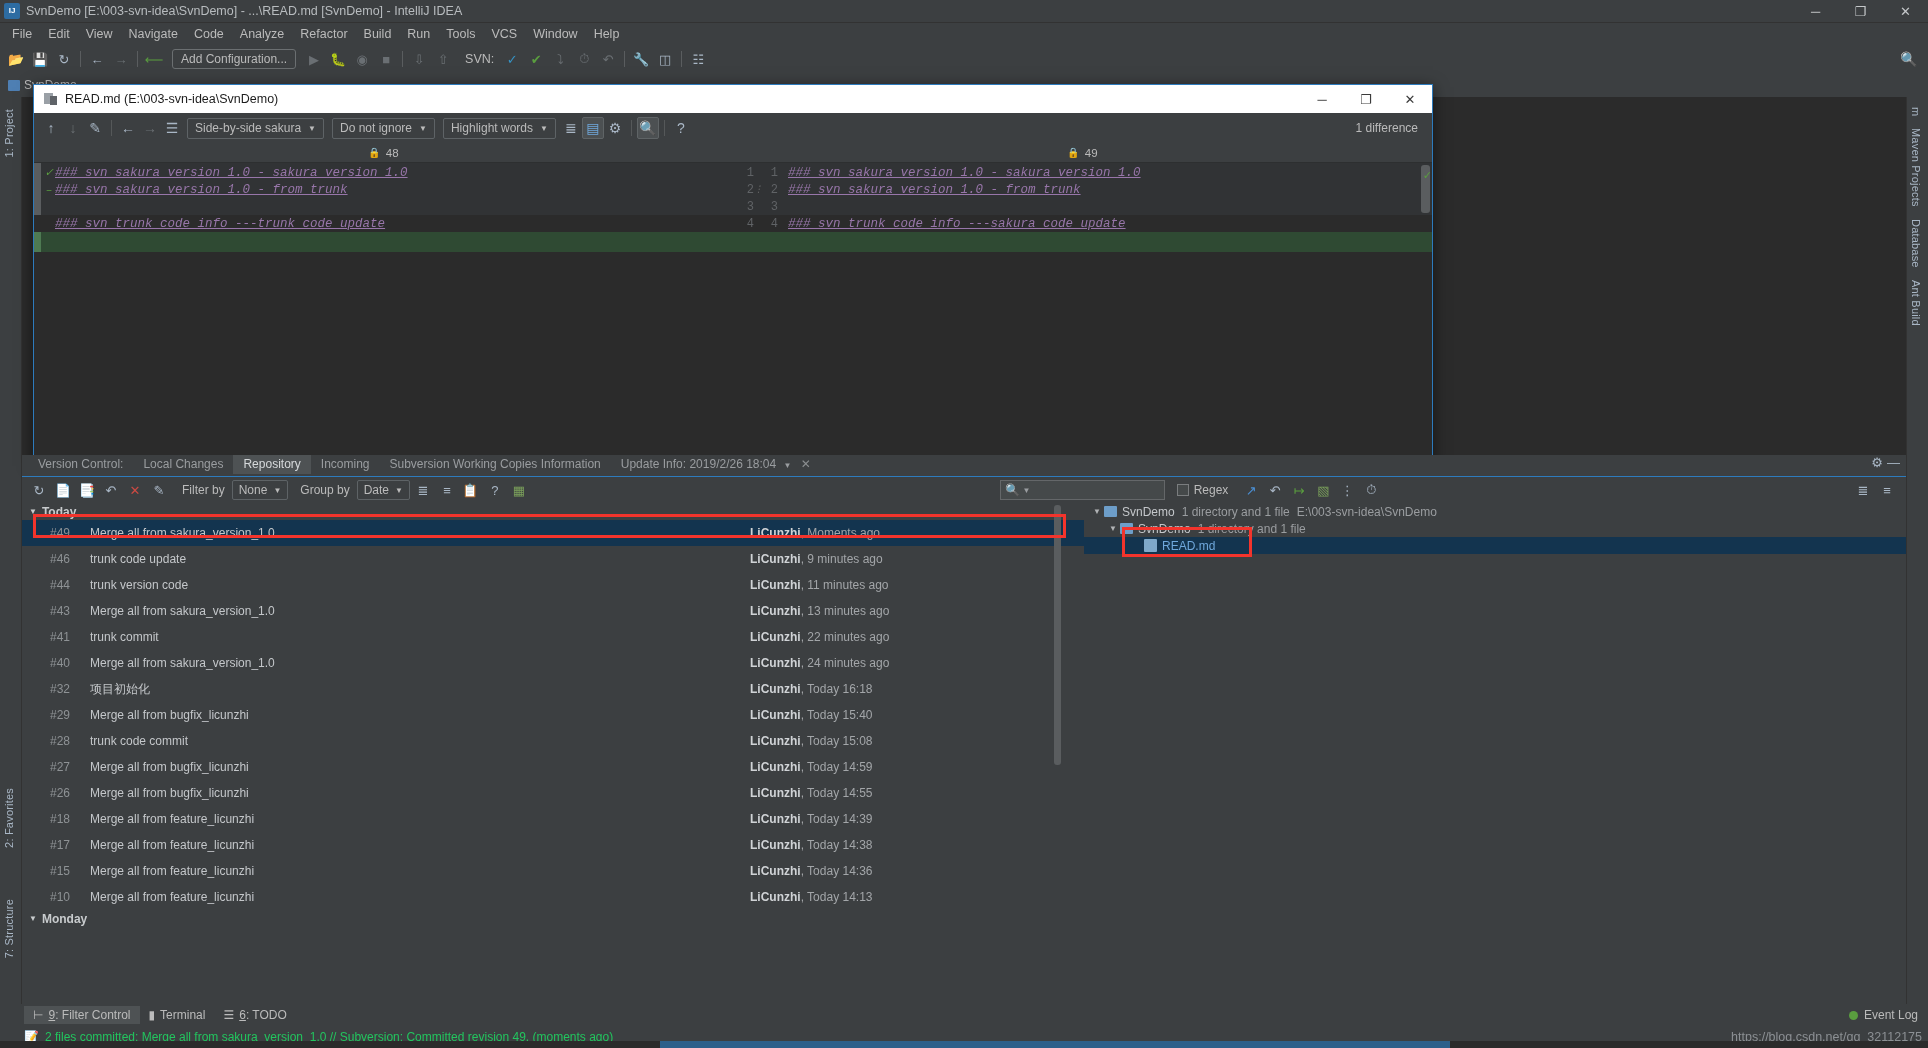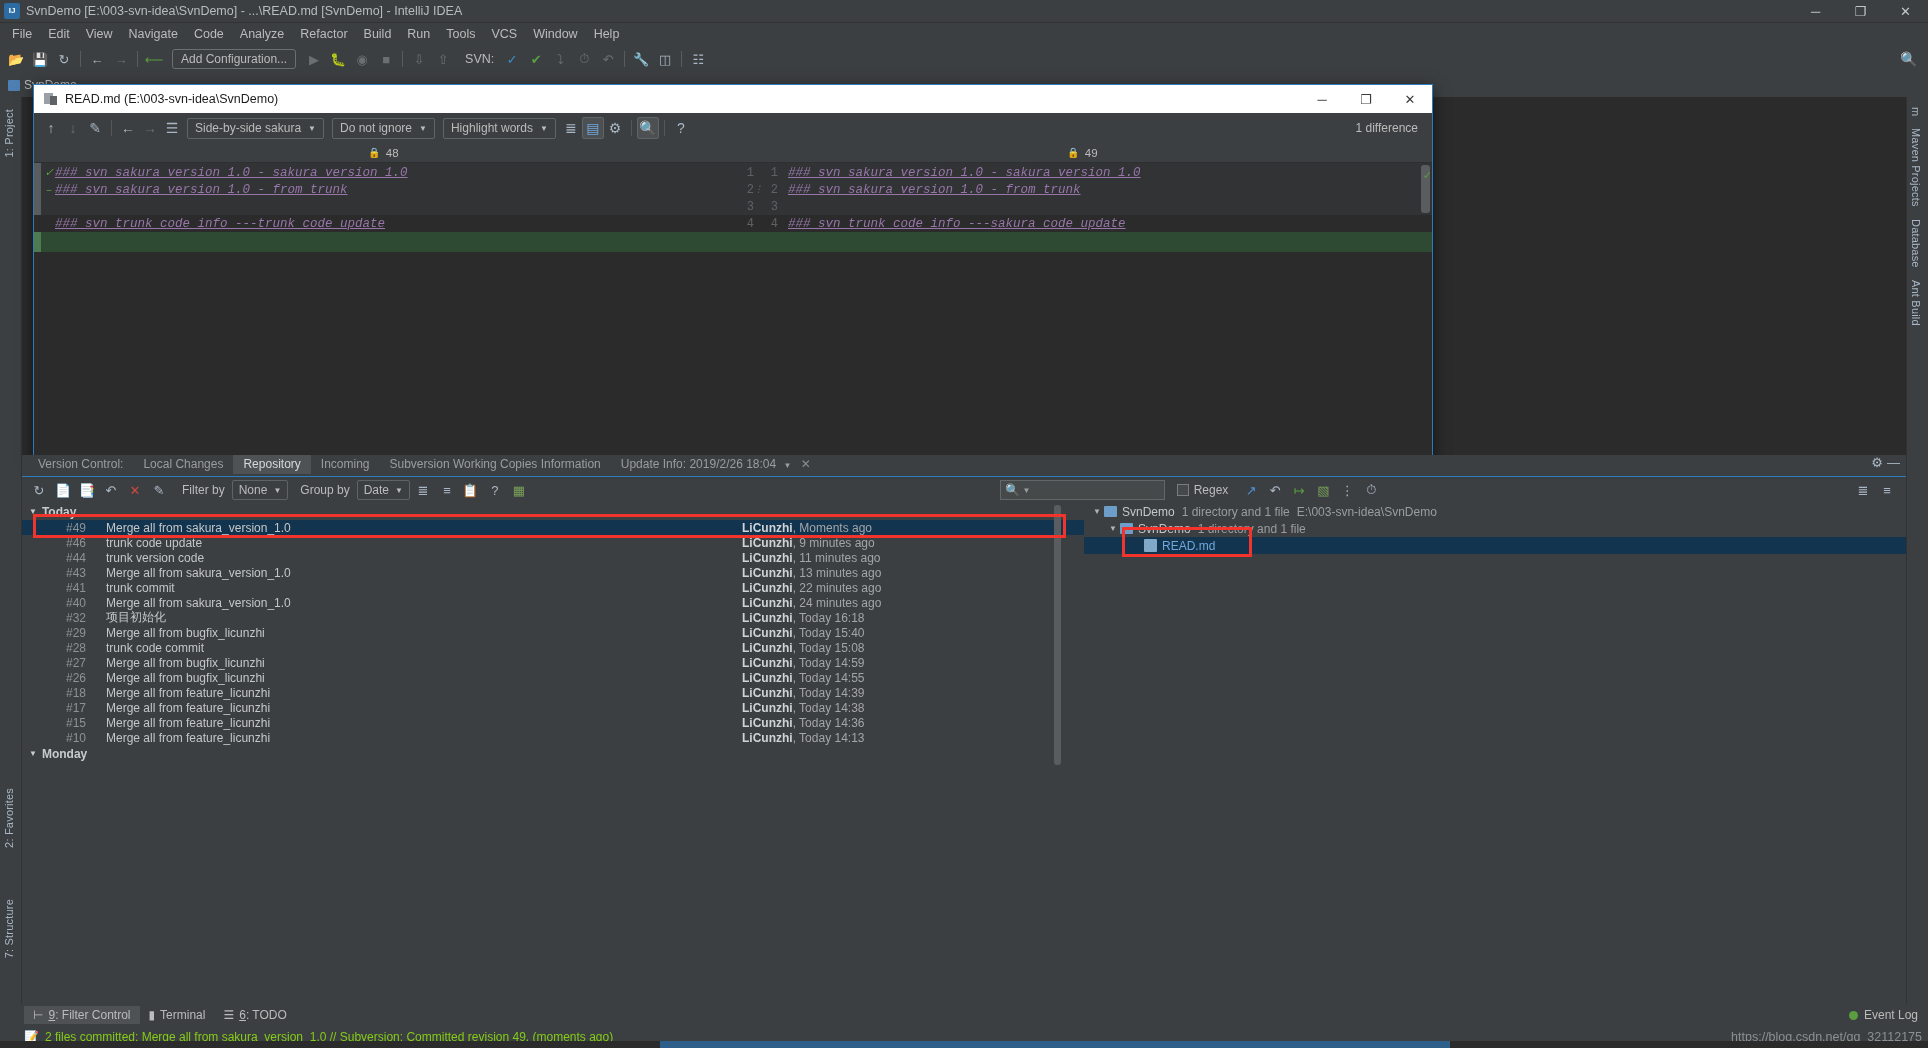--- a/index.html
+++ b/index.html
@@ -140,25 +140,25 @@
   #vctoolbar .searchbox { margin-left: auto; width: 165px; height: 20px; background: #45494a;
     border: 1px solid #646769; display: flex; align-items: center; padding: 0 5px; color: #9a9da0; font-size: 11px; }
   #vctoolbar .regex { display: flex; align-items: center; gap: 5px; color: #bbbbbb; font-size: 12px; margin: 0 10px; }
   #vctoolbar .cb { width: 12px; height: 12px; border: 1px solid #7a7d7f; background: #45494a; }
 
   #vcsplit { flex: 1; display: flex; min-height: 0; }
   #loglist { width: 1062px; overflow: hidden; position: relative; background: #3c3f41; }
   .grp { height: 17px; display: flex; align-items: center; gap: 5px; padding-left: 7px; color: #c8cbcd;
     font-size: 12px; font-weight: bold; }
   .grp .arr { font-size: 8px; }
-  .lrow { height: 15px; display: flex; align-items: center; padding-left: 44px; font-size: 12px; position: relative; }
+  .lrow { height: 26px; display: flex; align-items: center; padding-left: 28px; font-size: 12px; position: relative; }
   .lrow.sel { background: #13344f; }
   .lrow .rev { color: #8e9295; width: 32px; flex: none; }
   .lrow .msg { color: #c4c7ca; margin-left: 8px; }
-  .lrow .who { position: absolute; right: 12px; width: 330px; font-size: 12px; }
+  .lrow .who { position: absolute; right: 4px; width: 330px; font-size: 12px; }
   .lrow .who b { color: #d0d3d6; font-weight: bold; }
   .lrow .who i { color: #a3a6a9; font-style: normal; }
 
   #filetree { flex: 1; background: #3c3f41; position: relative; }
   .ftrow { height: 17px; display: flex; align-items: center; font-size: 12px; }
   .ftrow.sel { background: #13344f; }
   .ftrow .arr { font-size: 8px; color: #b0b3b5; width: 14px; text-align: center; }
   .ftrow .fi { width: 13px; height: 11px; background: #6d9ec9; border-radius: 1px; margin-right: 5px; flex: none; }
   .ftrow .mdi { width: 13px; height: 13px; background: #7fa8c9; border-radius: 1px; margin-right: 5px; flex: none; }
   .ftrow .nm { color: #c4c7ca; }
@@ -178,21 +178,21 @@
     padding-left: 24px; background: #3c3f41; }
   #bottombar .bt { display: flex; align-items: center; gap: 5px; color: #bbbbbb; font-size: 12px; padding: 2px 9px; }
   #bottombar .bt.active { background: #4e5254; }
   #bottombar .bt u { text-decoration: underline; }
   #bottombar .right { margin-left: auto; display: flex; align-items: center; gap: 6px; padding-right: 10px;
     color: #bbbbbb; font-size: 12px; }
   #bottombar .evdot { width: 9px; height: 9px; border-radius: 50%; background: #5a9e3f; }
 
   #statusbar { position: absolute; left: 0; right: 0; bottom: 0; height: 22px; display: flex; align-items: center;
     padding-left: 24px; background: #3c3f41; }
-  #statusbar .msg { color: #84cc16; font-size: 12px; }
+  #statusbar .msg { color: #22c55e; font-size: 12px; }
   #statusbar .wm { margin-left: auto; padding-right: 6px; color: #8c9094; font-size: 12.5px; }
 
   
   #progstrip { position: absolute; left: 0; right: 0; bottom: 0; height: 7px; display: flex; z-index: 5; }
   #progstrip .a { width: 660px; background: #2b2b2b; }
   #progstrip .b { width: 790px; background: #2d5f8a; }
   #progstrip .c { flex: 1; background: #2b2b2b; }
 </style>
 </head>
 <body>

